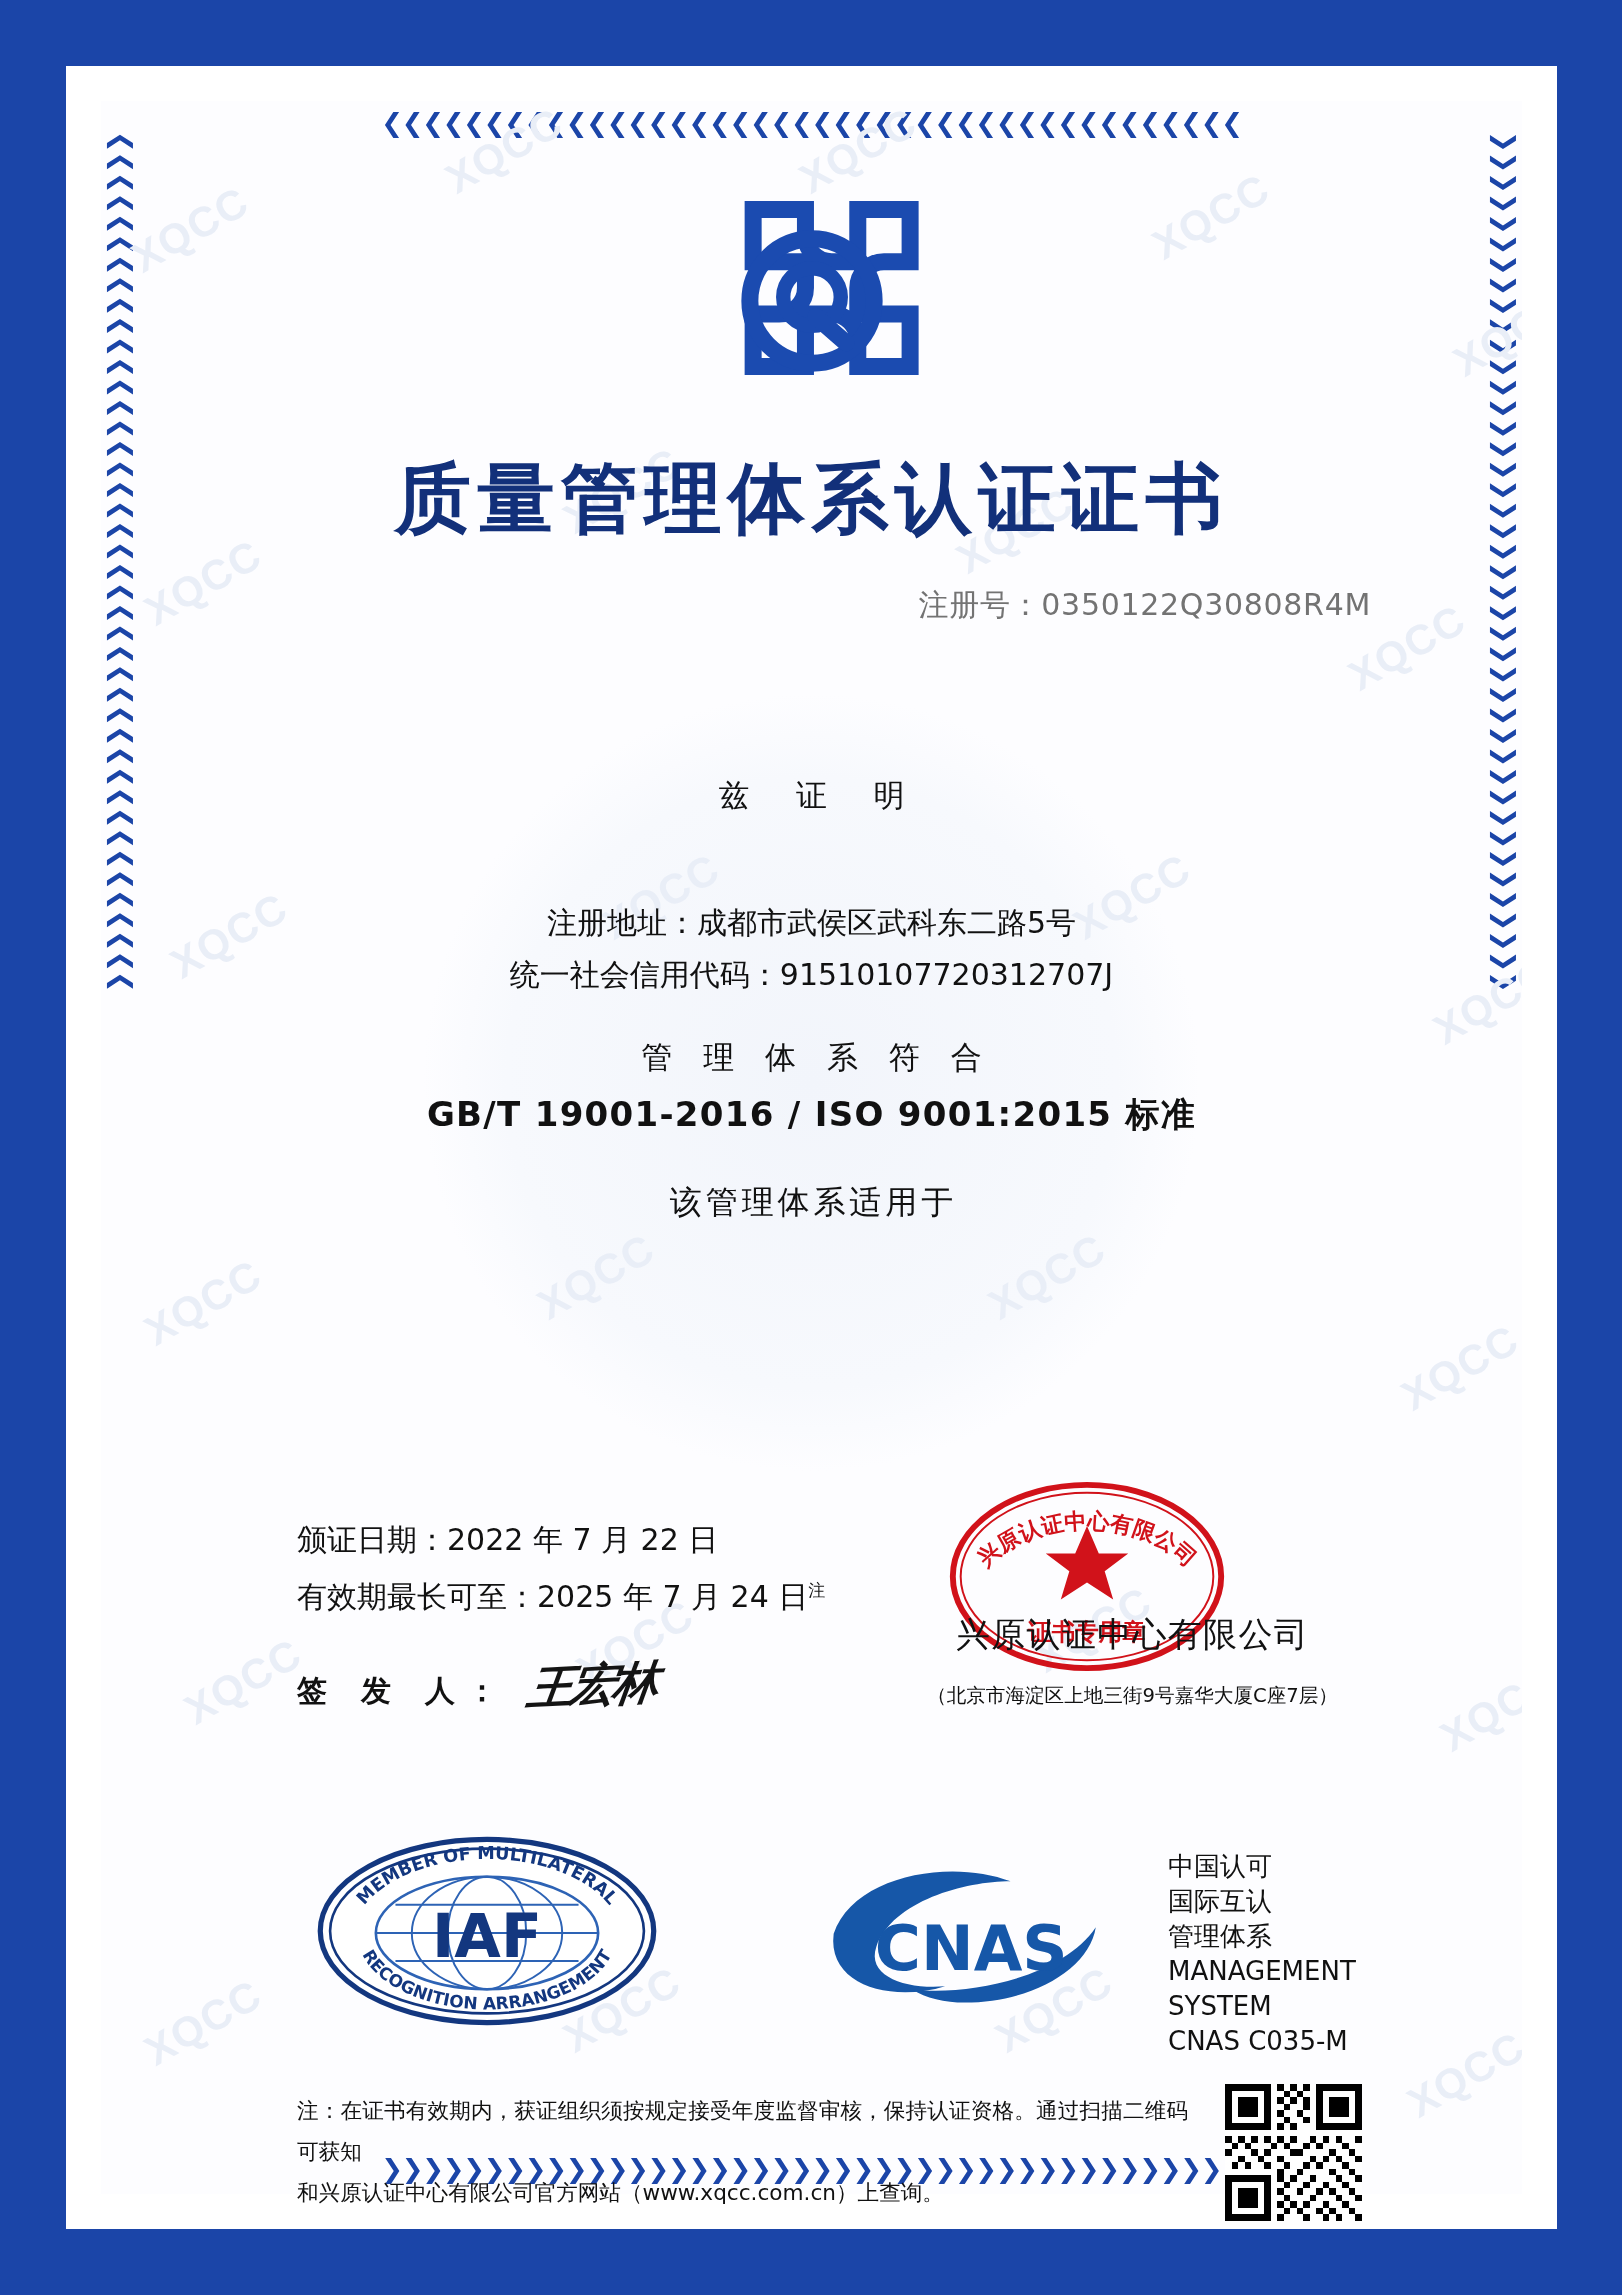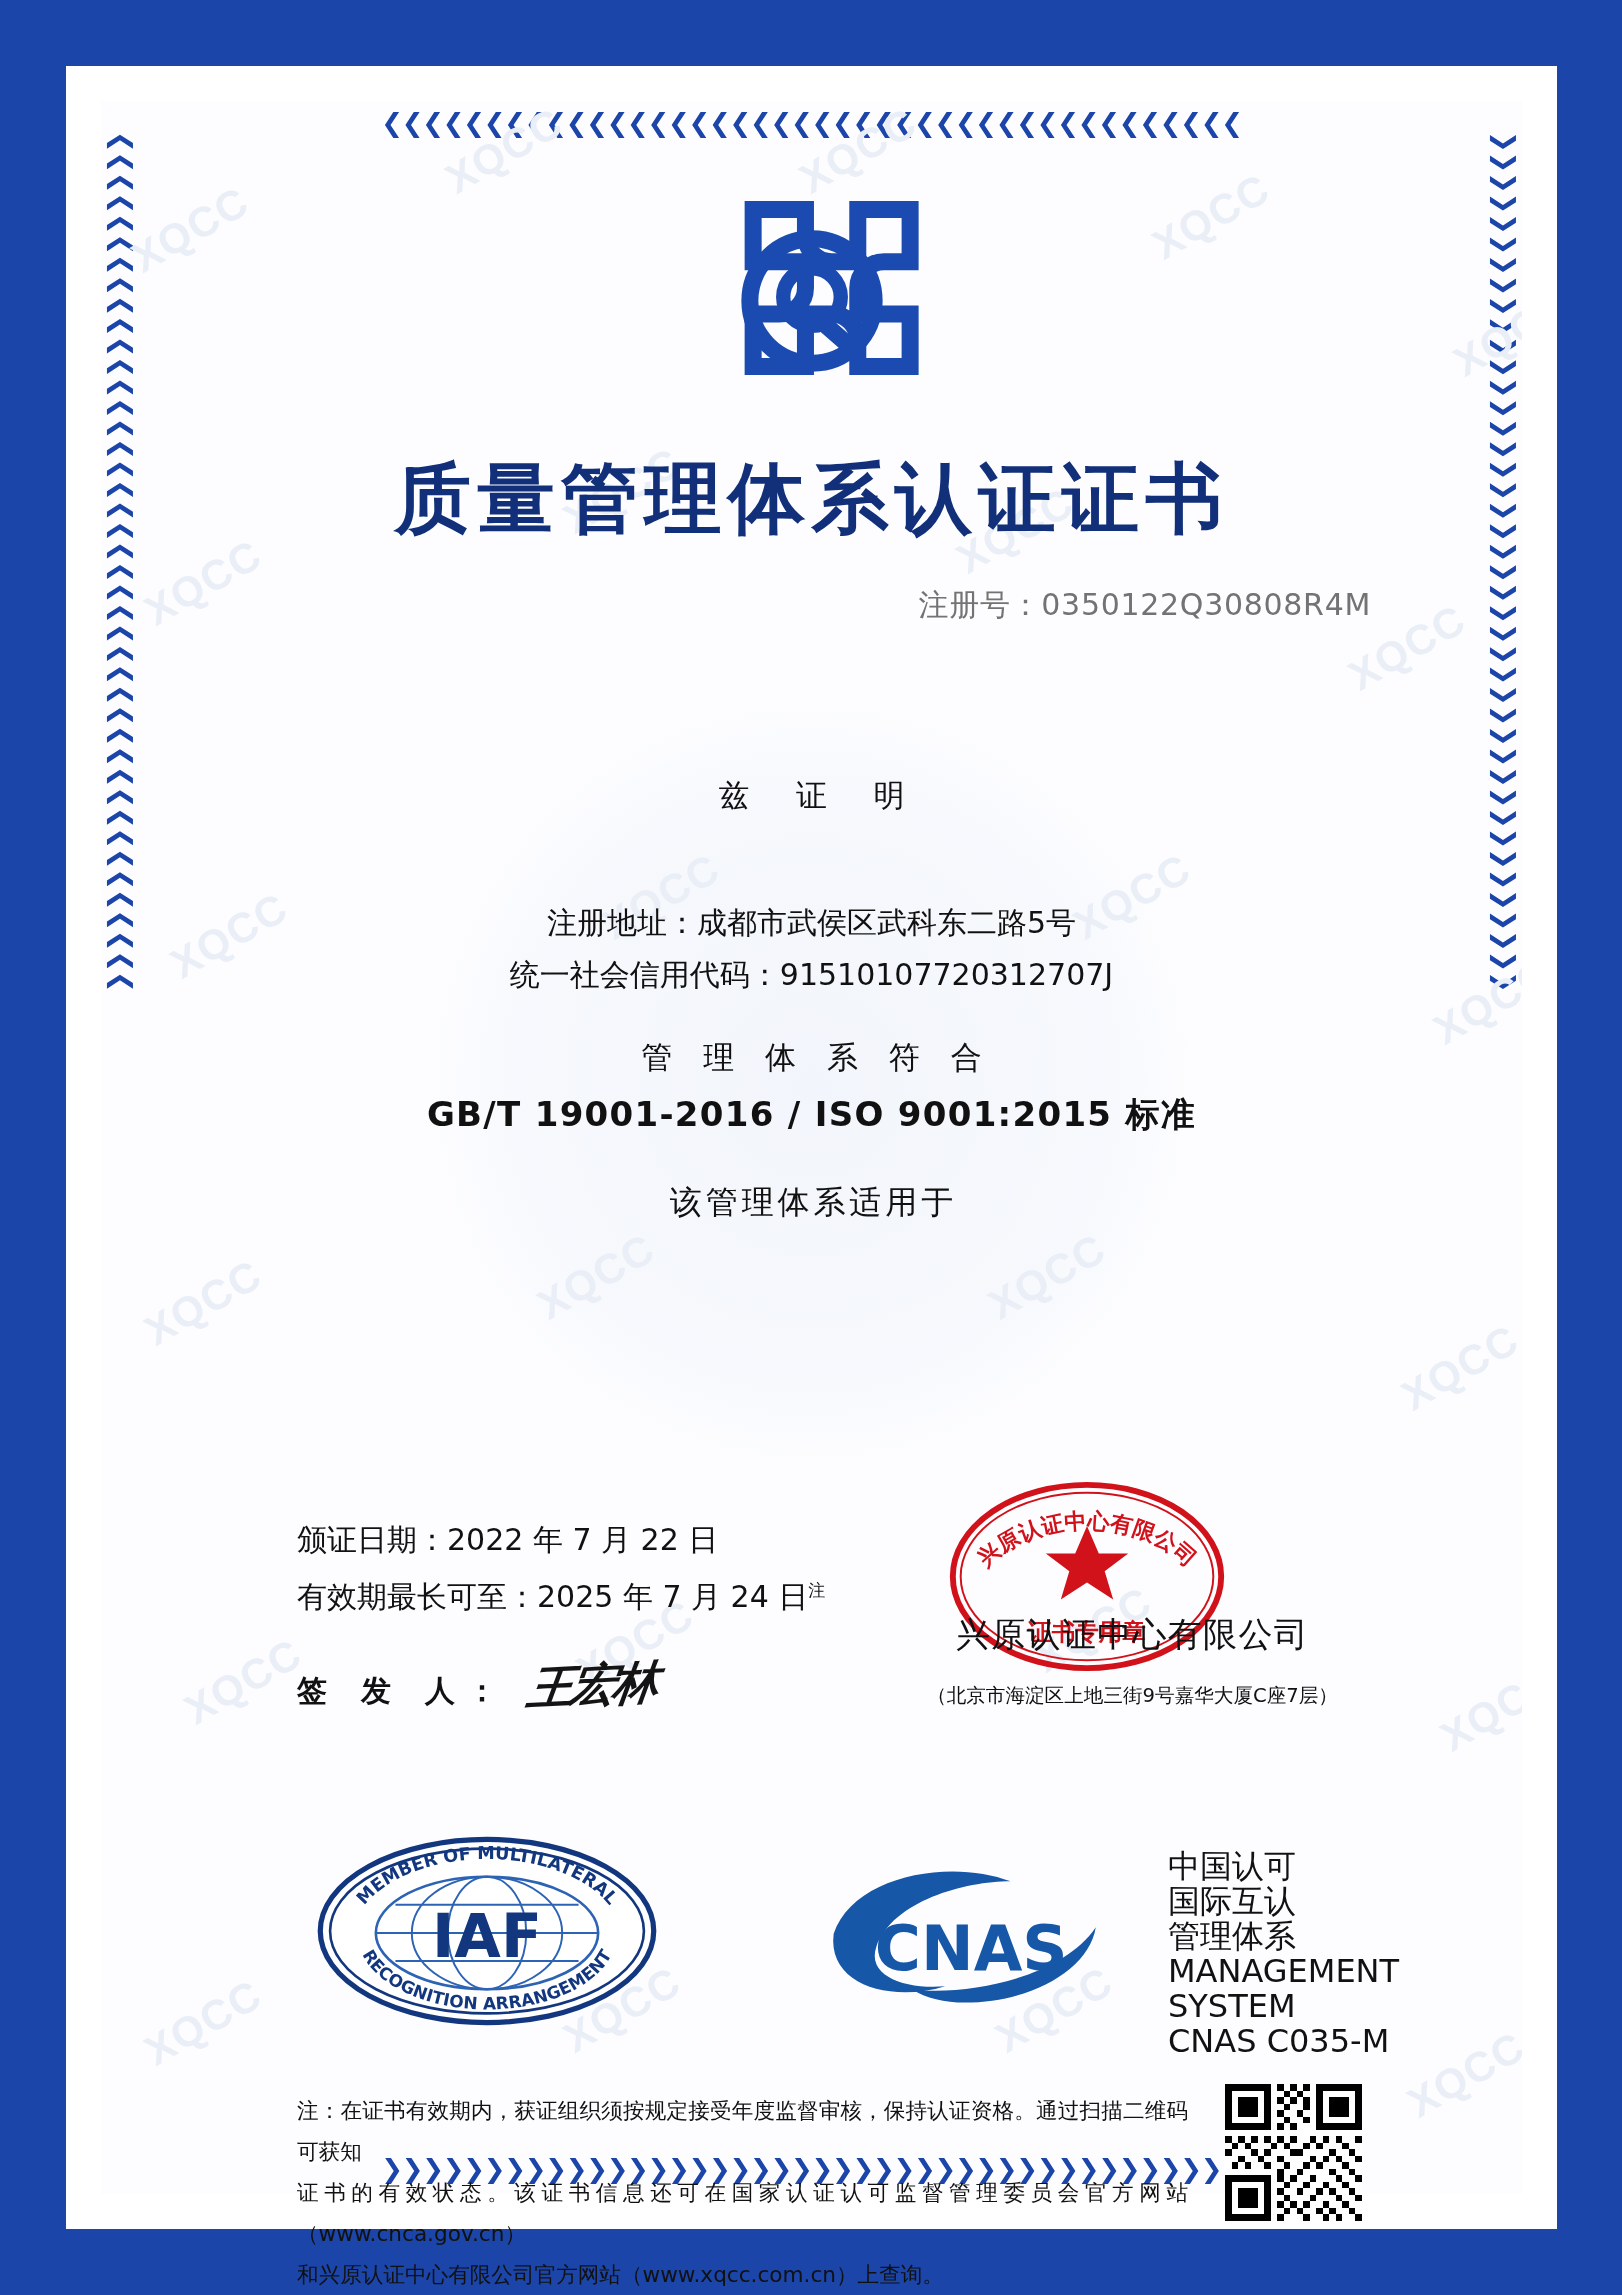--- a/index.html
+++ b/index.html
@@ -267,21 +267,21 @@
     position: absolute;
     left: 497px;
     top: 26px;
     width: 308px;
     height: 151px;
   }
   .cnas-text {
     position: absolute;
     left: 851px;
     top: 19.6px;
-    font-size: 32px;
+    font-size: 26px;
     line-height: 35px;
     color: #111111;
     font-family: "DejaVu Sans", "Liberation Sans", sans-serif;
   }
   .note {
     position: absolute;
     left: 196px;
     right: 334px;
     top: 1989px;
     font-size: 21.6px;
@@ -436,21 +436,20 @@
             <div>中国认可</div>
             <div>国际互认</div>
             <div>管理体系</div>
             <div>MANAGEMENT SYSTEM</div>
             <div>CNAS C035-M</div>
           </div>
         </div>
 
         <div class="note">
           <div>注：在证书有效期内，获证组织须按规定接受年度监督审核，保持认证资格。通过扫描二维码可获知</div>
-          <div>证书的有效状态。该证书信息还可在国家认证认可监督管理委员会官方网站（www.cnca.gov.cn）</div>
           <div>和兴原认证中心有限公司官方网站（www.xqcc.com.cn）上查询。</div>
         </div>
 
         <div class="qr">
           <svg viewBox="0 0 21 21" width="137" height="137" shape-rendering="crispEdges" aria-hidden="true">
             <rect width="21" height="21" fill="#ffffff"></rect>
             <g fill="#000000">
               <rect x="0" y="0" width="7" height="1"></rect>
                 <rect x="0" y="6" width="7" height="1"></rect>
               <rect x="0" y="0" width="1" height="7"></rect>

